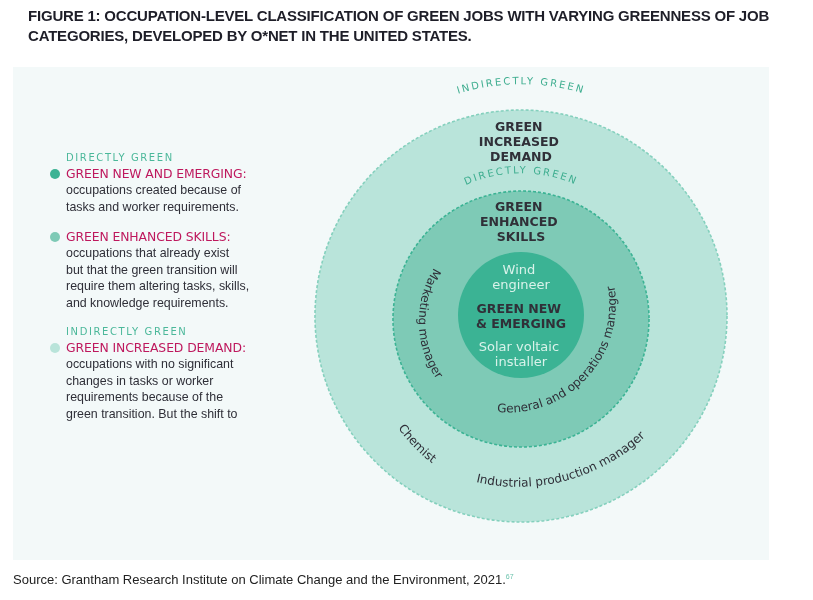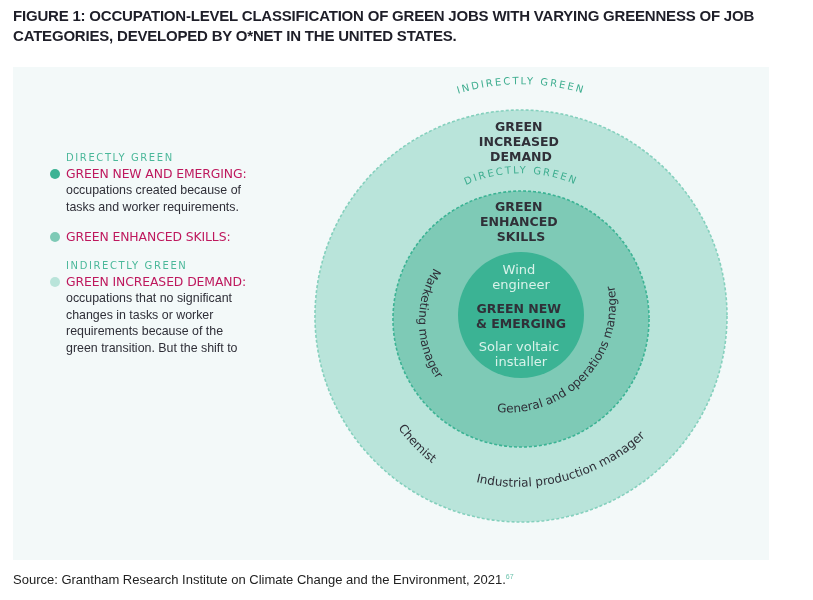--- a/index.html
+++ b/index.html
@@ -1,18 +1,18 @@
 <!DOCTYPE html>
 <html><head>
 <meta charset="utf-8">
 <style>
   html, body { margin: 0; padding: 0; background: #ffffff; }
   body { width: 813px; height: 600px; position: relative; overflow: hidden; font-family: "DejaVu Sans", sans-serif; }
   .title {
-    position: absolute; left: 13px; top: 6px; width: 780px;
+    position: absolute; left: 28px; top: 6px; width: 780px;
     font-family: "Liberation Sans", sans-serif; font-weight: 700; font-size: 15px;
     line-height: 20px; color: #1e1e28; letter-spacing: -0.2px; text-transform: uppercase;
   }
   .panel {
     position: absolute; left: 13px; top: 67px; width: 756px; height: 493px;
     background: #f3f9f9;
   }
   .legend { position: absolute; left: 50px; top: 150px; width: 245px; }
   .legend-section { margin-bottom: 0; }
   .cat-label {
@@ -53,29 +53,35 @@
       <span class="dot" style="background:#3bb394"></span>
       <div class="item-head">GREEN NEW AND EMERGING:</div>
       <div class="item-body">
         <div>occupations created because of</div>
         <div>tasks and worker requirements.</div>
       </div>
     </div>
     <div class="item">
       <span class="dot" style="background:#7ecab6"></span>
       <div class="item-head">GREEN ENHANCED SKILLS:</div>
+      <div class="item-body">
+        <div>occupations that already exist</div>
+        <div>but that the green transition will</div>
+        <div>require them altering tasks, skills,</div>
+        <div>and knowledge requirements.</div>
+      </div>
     </div>
   </div>
   <div class="legend-section" style="margin-top:4px">
     <div class="cat-label">INDIRECTLY GREEN</div>
     <div class="item">
       <span class="dot" style="background:#b9e4da"></span>
       <div class="item-head">GREEN INCREASED DEMAND:</div>
       <div class="item-body">
-        <div>occupations that no significant</div>
+        <div>occupations with no significant</div>
         <div>changes in tasks or worker</div>
         <div>requirements because of the</div>
         <div>green transition. But the shift to</div>
       </div>
     </div>
   </div>
 </div>
 
 <svg class="diagram" width="813" height="600" viewBox="0 0 813 600">
   <defs>

